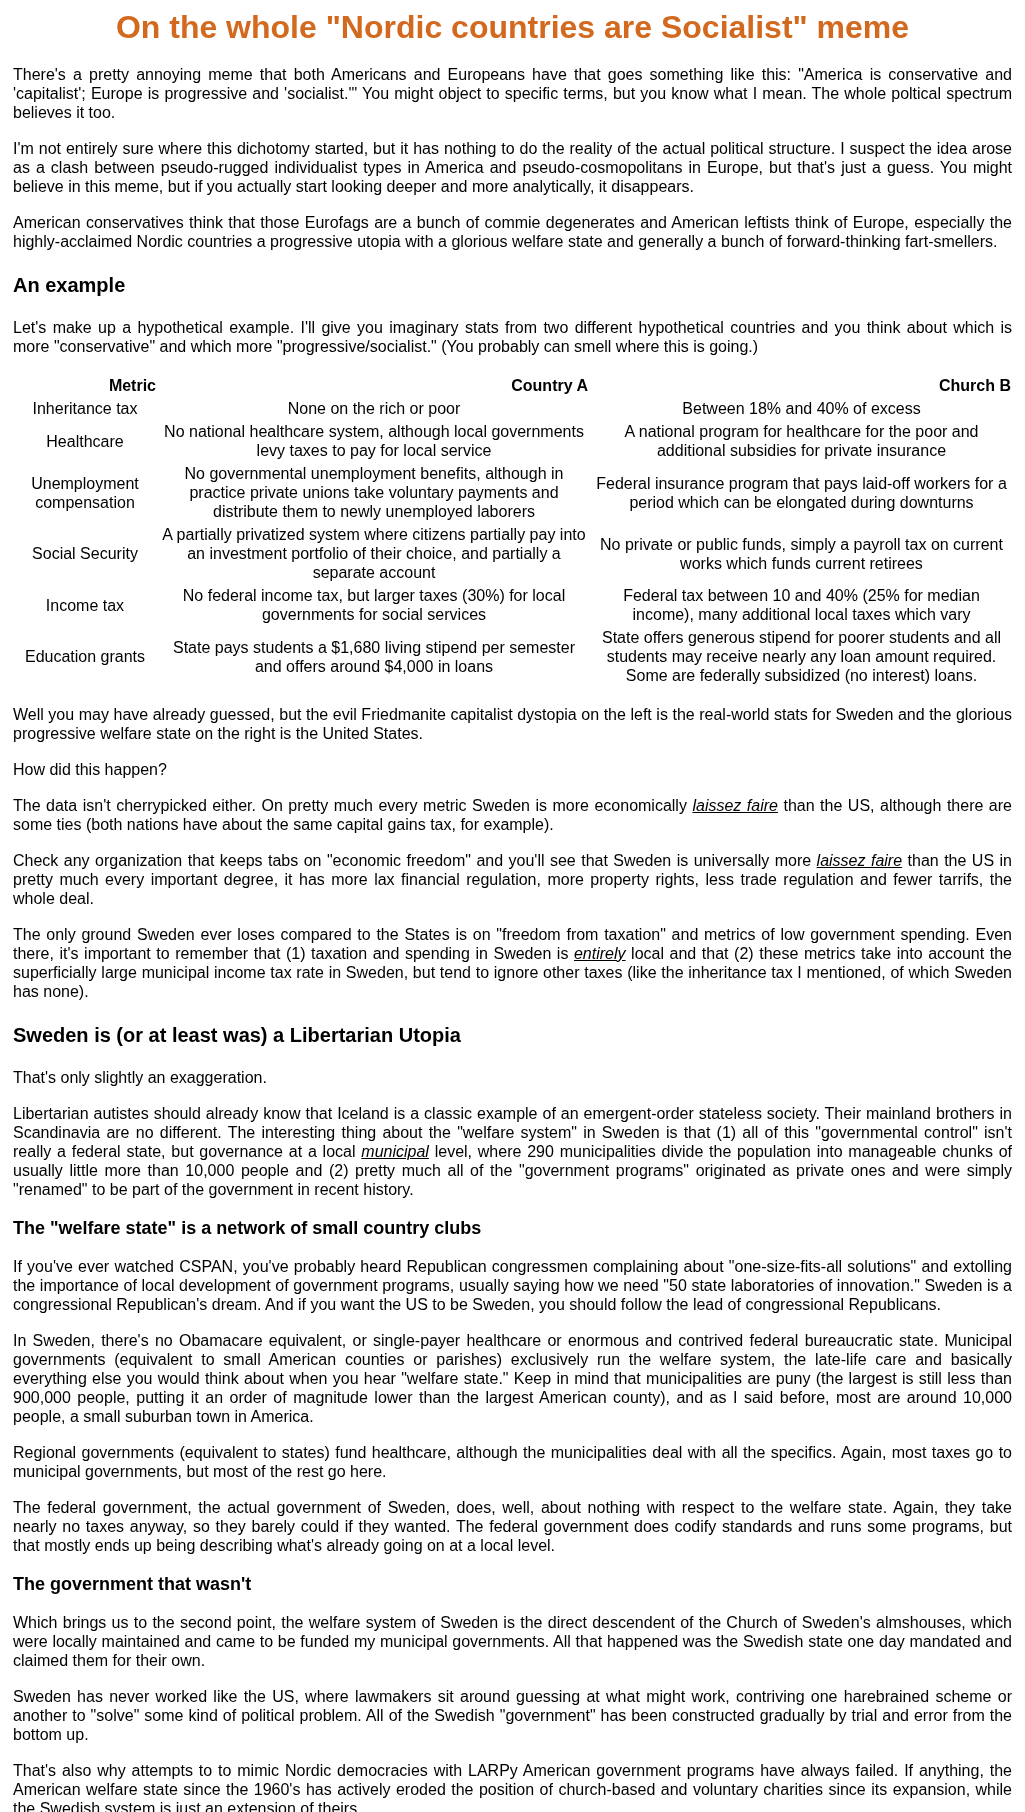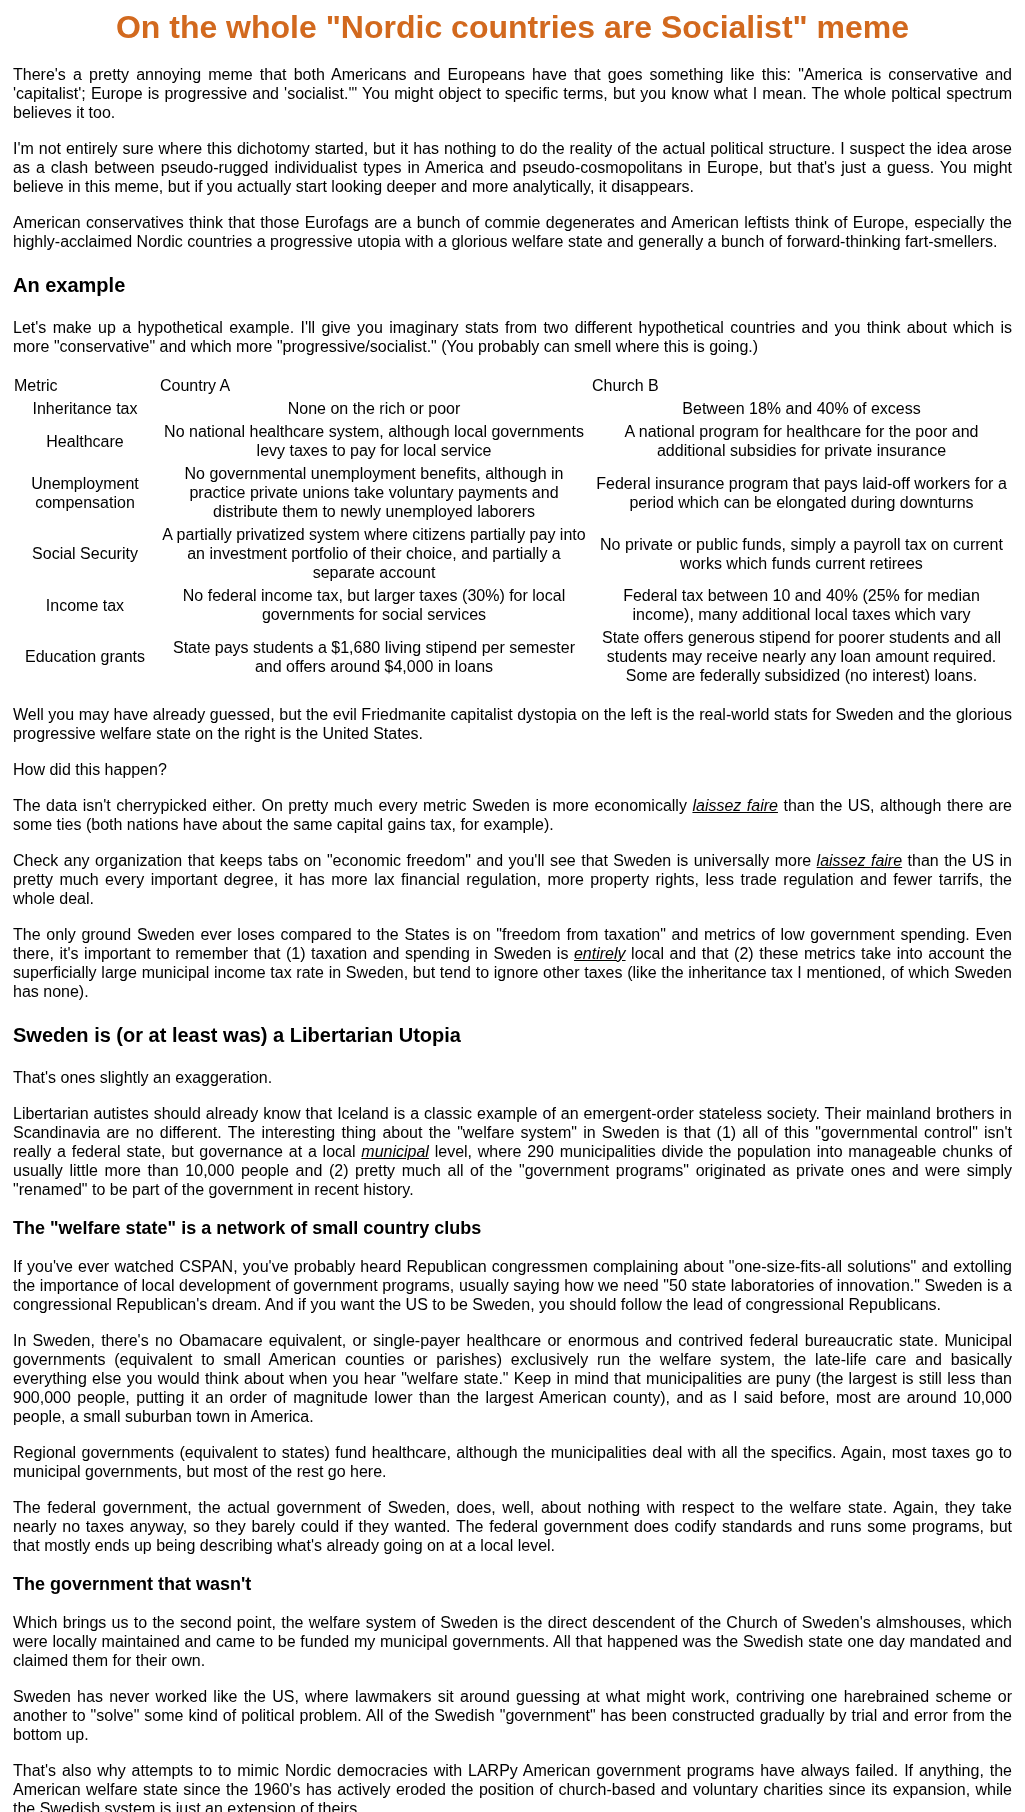--- a/index.html
+++ b/index.html
@@ -34,21 +34,21 @@
   p {
     text-align: justify;
     margin: 0 0 17px 0;
   }
   table {
     border-collapse: separate;
     border-spacing: 2px;
     margin: 0 0 17px -2px;
     width: 1003px;
   }
-  th { font-weight: normal; text-align: left; padding: 1px; vertical-align: middle; }
+  th { font-weight: bold; text-align: right; padding: 1px; vertical-align: middle; }
   td { padding: 1px; vertical-align: middle; text-align: center; }
   th.c-metric, td.c-metric { width: 142px; }
   th.c-a, td.c-a { width: 428px; margin-left: 39px; }
   em { font-style: italic; text-decoration: underline; }
 </style>
 </head>
 <body>
 
 <div class="page">
   <h1>On the whole "Nordic countries are Socialist" meme</h1>
@@ -102,21 +102,21 @@
     </tbody>
   </table>
 
   <p>Well you may have already guessed, but the evil Friedmanite capitalist dystopia on the left is the real-world stats for Sweden and the glorious progressive welfare state on the right is the United States.</p>
   <p>How did this happen?</p>
   <p><span>The data isn't cherrypicked either. On pretty much every metric Sweden is more economically </span><em>laissez faire</em><span> than the US, although there are some ties (both nations have about the same capital gains tax, for example).</span></p>
   <p><span>Check any organization that keeps tabs on "economic freedom" and you'll see that Sweden is universally more </span><em>laissez faire</em><span> than the US in pretty much every important degree, it has more lax financial regulation, more property rights, less trade regulation and fewer tarrifs, the whole deal.</span></p>
   <p><span>The only ground Sweden ever loses compared to the States is on "freedom from taxation" and metrics of low government spending. Even there, it's important to remember that (1) taxation and spending in Sweden is </span><em>entirely</em><span> local and that (2) these metrics take into account the superficially large municipal income tax rate in Sweden, but tend to ignore other taxes (like the inheritance tax I mentioned, of which Sweden has none).</span></p>
 
   <h2>Sweden is (or at least was) a Libertarian Utopia</h2>
-  <p>That's ones slightly an exaggeration.</p>
+  <p>That's only slightly an exaggeration.</p>
   <p><span>Libertarian autistes should already know that Iceland is a classic example of an emergent-order stateless society. Their mainland brothers in Scandinavia are no different. The interesting thing about the "welfare system" in Sweden is that (1) all of this "governmental control" isn't really a federal state, but governance at a local </span><em>municipal</em><span> level, where 290 municipalities divide the population into manageable chunks of usually little more than 10,000 people and (2) pretty much all of the "government programs" originated as private ones and were simply "renamed" to be part of the government in recent history.</span></p>
 
   <h3>The "welfare state" is a network of small country clubs</h3>
   <p>If you've ever watched CSPAN, you've probably heard Republican congressmen complaining about "one-size-fits-all solutions" and extolling the importance of local development of government programs, usually saying how we need "50 state laboratories of innovation." Sweden is a congressional Republican's dream. And if you want the US to be Sweden, you should follow the lead of congressional Republicans.</p>
   <p>In Sweden, there's no Obamacare equivalent, or single-payer healthcare or enormous and contrived federal bureaucratic state. Municipal governments (equivalent to small American counties or parishes) exclusively run the welfare system, the late-life care and basically everything else you would think about when you hear "welfare state." Keep in mind that municipalities are puny (the largest is still less than 900,000 people, putting it an order of magnitude lower than the largest American county), and as I said before, most are around 10,000 people, a small suburban town in America.</p>
   <p>Regional governments (equivalent to states) fund healthcare, although the municipalities deal with all the specifics. Again, most taxes go to municipal governments, but most of the rest go here.</p>
   <p>The federal government, the actual government of Sweden, does, well, about nothing with respect to the welfare state. Again, they take nearly no taxes anyway, so they barely could if they wanted. The federal government does codify standards and runs some programs, but that mostly ends up being describing what's already going on at a local level.</p>
 
   <h3>The government that wasn't</h3>
   <p>Which brings us to the second point, the welfare system of Sweden is the direct descendent of the Church of Sweden's almshouses, which were locally maintained and came to be funded my municipal governments. All that happened was the Swedish state one day mandated and claimed them for their own.</p>

